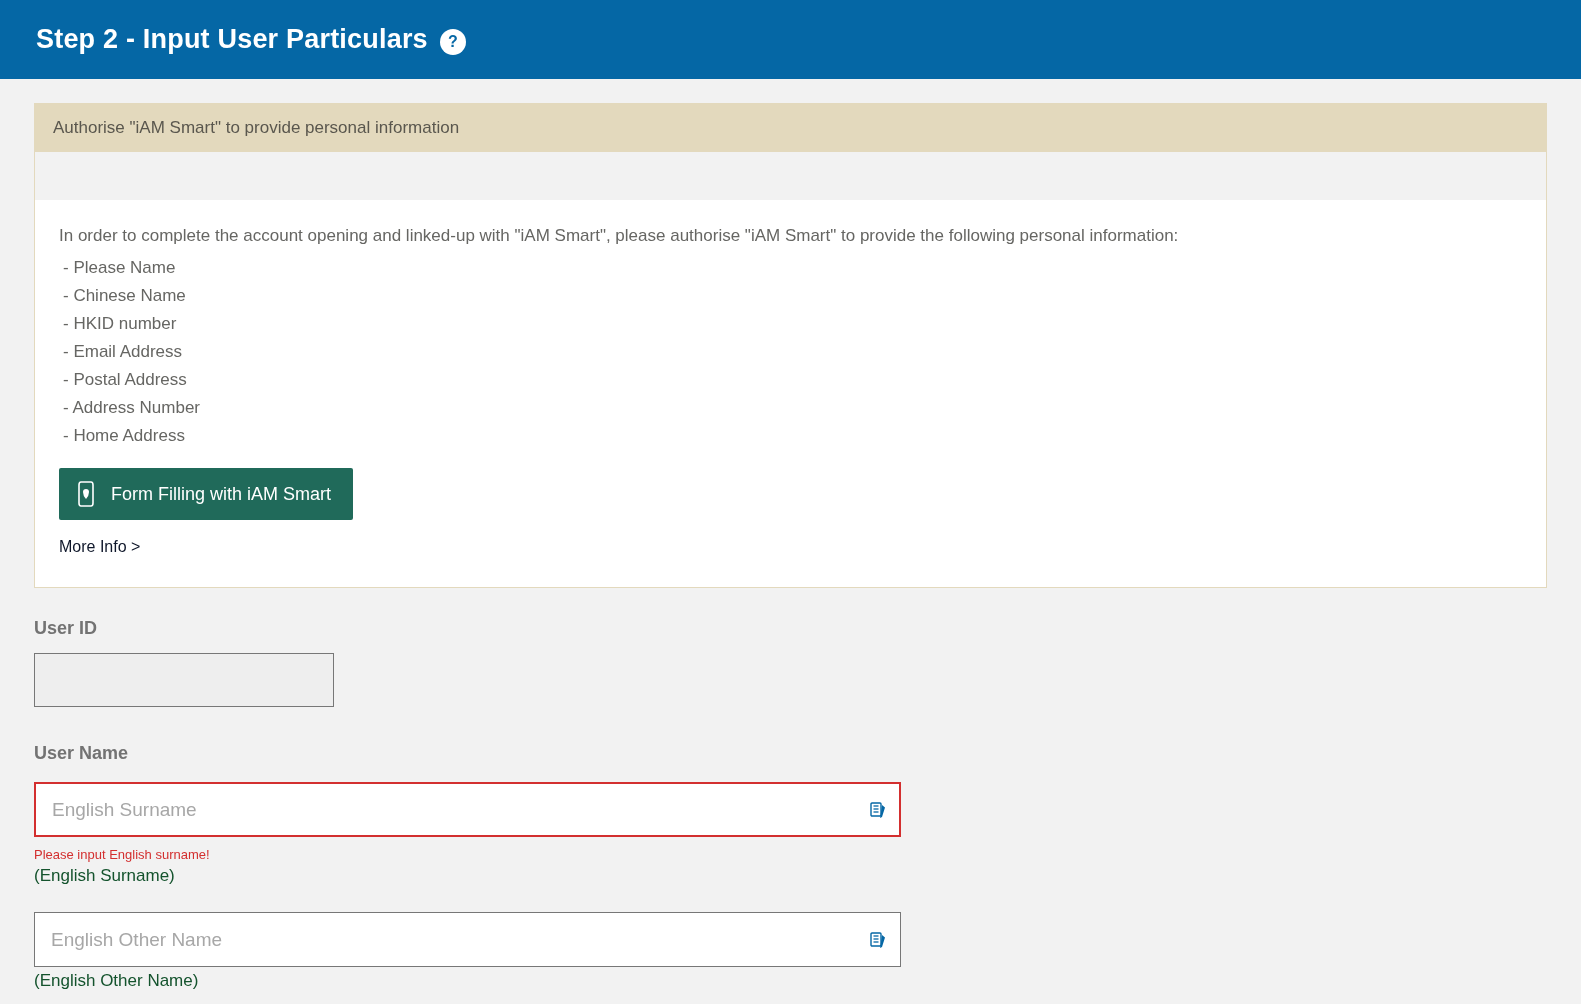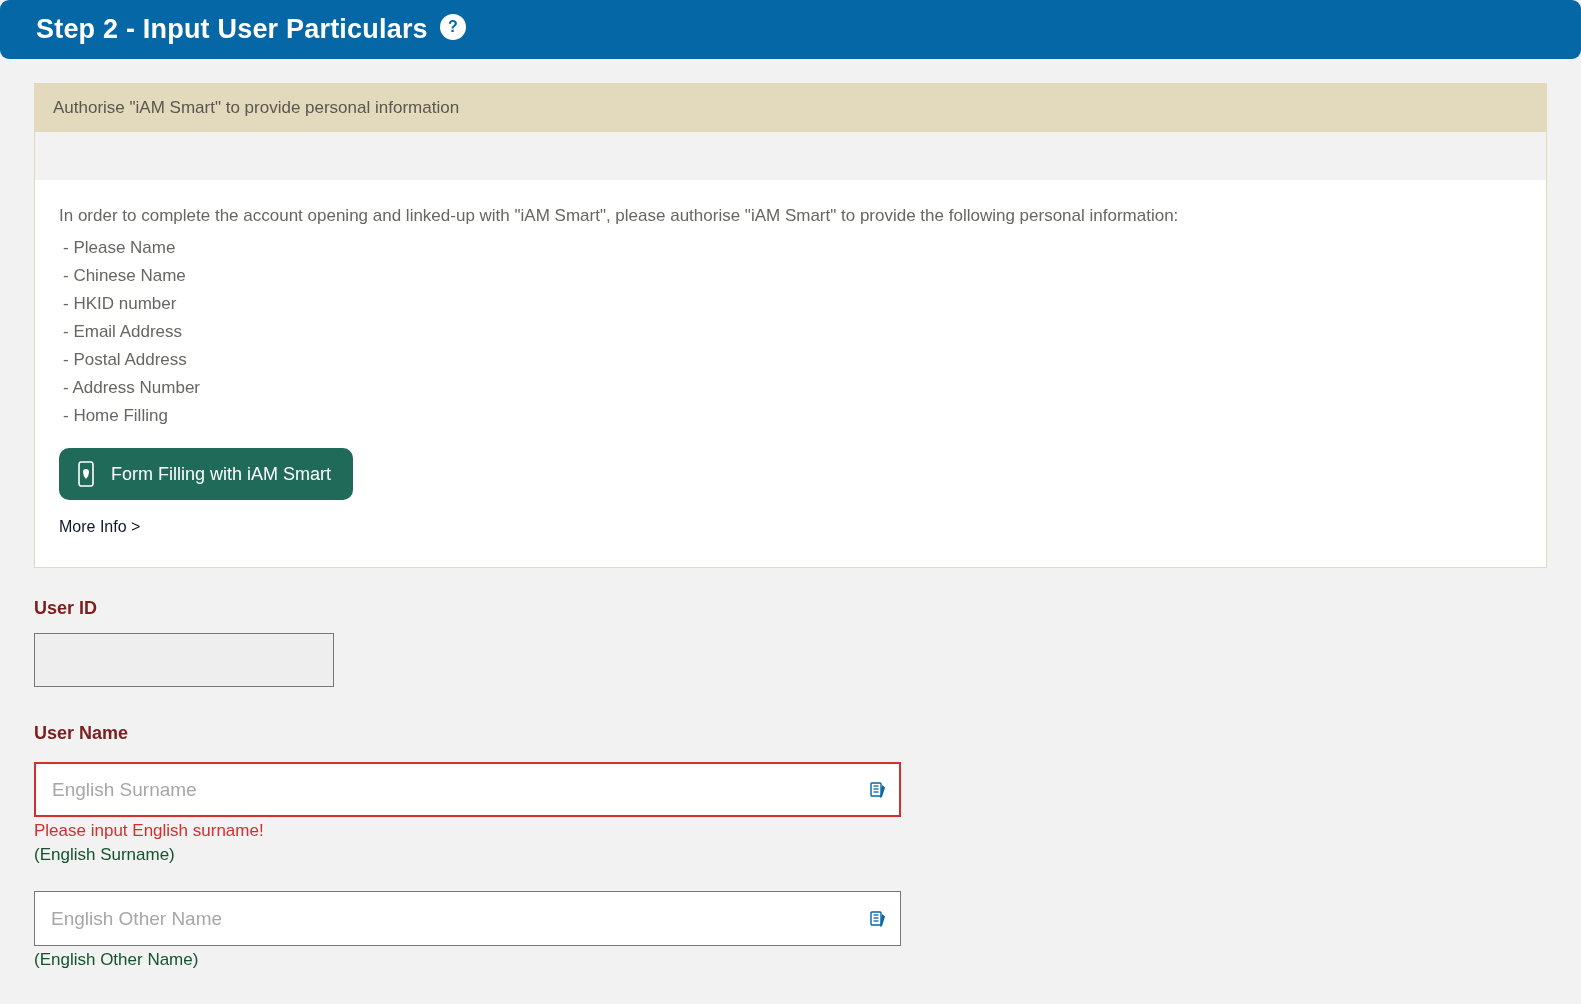--- a/index.html
+++ b/index.html
@@ -10,24 +10,23 @@
     body {
       font-family: -apple-system, BlinkMacSystemFont, "Segoe UI", Arial, sans-serif;
       background: #f2f2f2;
       width: 1581px;
       height: 1004px;
       overflow: hidden;
     }
     .header-bar {
       background: #0567a5;
       color: #fff;
-      padding: 14px 36px;
+      padding: 24px 36px;
       display: flex;
-      align-items: flex-start;
-      border-radius: 9px;
+      align-items: flex-end;
     }
     .header-title {
       font-size: 27px;
       font-weight: 700;
       letter-spacing: 0.2px;
     }
     .help-icon {
       display: inline-flex;
       align-items: center;
       justify-content: center;
@@ -67,21 +66,21 @@
     }
     .auth-list div {
       padding-left: 4px;
     }
     .iam-button {
       display: inline-flex;
       align-items: center;
       background: #206a5a;
       color: #fff;
       border: none;
-      border-radius: 10px;
+      border-radius: 2px;
       padding: 12px 22px 12px 14px;
       font-size: 18px;
       font-weight: 500;
       cursor: pointer;
       margin-top: 18px;
     }
     .iam-button .iam-icon {
       margin-right: 12px;
       display: inline-flex;
     }
@@ -92,21 +91,21 @@
       font-size: 16px;
       text-decoration: none;
       cursor: pointer;
     }
     .form-section {
       margin-top: 30px;
     }
     .field-label {
       font-size: 18px;
       font-weight: 700;
-      color: #7f1d1d;
+      color: #737373;
       margin-bottom: 14px;
     }
     .user-id-input {
       width: 300px;
       height: 54px;
       border: 1px solid #777;
       background: #eeeeee;
       padding: 8px 12px;
       font-size: 17px;
     }
@@ -137,22 +136,22 @@
       right: 14px;
       top: 50%;
       transform: translateY(-50%);
       width: 18px;
       height: 18px;
       color: #0567a5;
       pointer-events: none;
     }
     .error-text {
       color: #d32f2f;
-      font-size: 17px;
-      margin-top: 4px;
+      font-size: 13px;
+      margin-top: 10px;
     }
     .hint-text {
       color: #14532d;
       font-size: 17px;
       margin-top: 4px;
     }
     .field-block {
       margin-top: 26px;
     }
     .field-block.first {
@@ -183,21 +182,21 @@
     <div class="auth-header">Authorise "iAM Smart" to provide personal information</div>
     <div class="auth-body">
       <div>In order to complete the account opening and linked-up with "iAM Smart", please authorise "iAM Smart" to provide the following personal information:</div>
       <div class="auth-list">
         <div>- Please Name</div>
         <div>- Chinese Name</div>
         <div>- HKID number</div>
         <div>- Email Address</div>
         <div>- Postal Address</div>
         <div>- Address Number</div>
-        <div>- Home Filling</div>
+        <div>- Home Address</div>
       </div>
       <button class="iam-button">
         <span class="iam-icon">
           <svg width="26" height="28" viewBox="0 0 26 28" fill="none">
             <path d="M8 2 L18 2 Q20 2 20 5 L20 23 Q20 26 18 26 L8 26 Q6 26 6 23 L6 5 Q6 2 8 2 Z" stroke="#fff" stroke-width="1.6" fill="none"></path>
             <path d="M13 9 Q16 9 16 12 Q16 16 13 19 Q10 16 10 12 Q10 9 13 9 Z" fill="#fff"></path>
           </svg>
         </span>
         <span>Form Filling with iAM Smart</span>
       </button>

